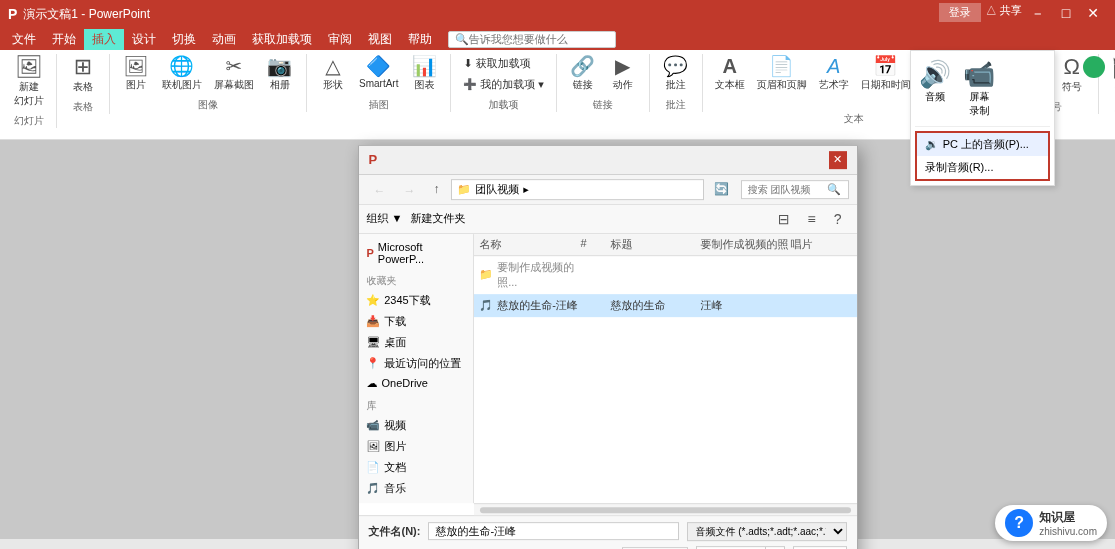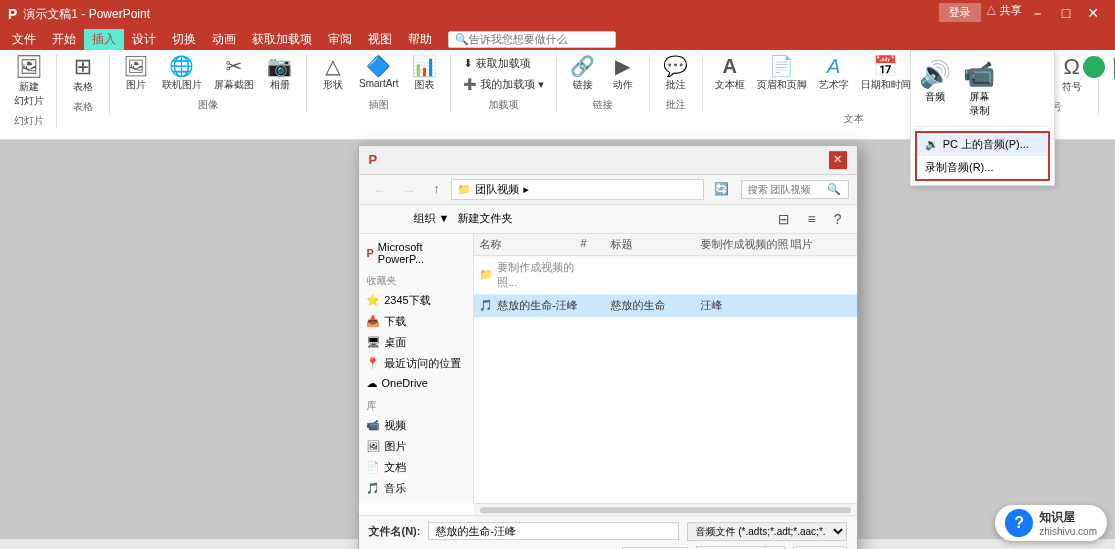--- a/index.html
+++ b/index.html
@@ -329,21 +329,21 @@
           <span>▸</span>
         </div>
         <button class="dialog-nav-btn">🔄</button>
         <div style="display:flex; align-items:center; background:white; border:1px solid #ccc; padding:2px 6px; font-size:11px;">
           <input type="text" style="border: none; outline: none; font-size: 10px; width: 80px; font-family: inherit;" placeholder="搜索 团队视频">
           <span>🔍</span>
         </div>
       </div>
 
       <div style="background:#f8f8f8; border-bottom:1px solid #ddd; padding:3px 8px; display:flex; align-items:center; gap:8px;">
-        <span style="font-size:11px; cursor:pointer;margin-left:47px;">组织 ▼</span>
+        <span style="font-size:11px; cursor:pointer;">组织 ▼</span>
         <span style="font-size:11px; cursor:pointer;">新建文件夹</span>
         <div style="margin-left:auto; display:flex; gap:4px;">
           <button class="dialog-nav-btn" style="font-size:14px;">⊟</button>
           <button class="dialog-nav-btn" style="font-size:14px;">≡</button>
           <button class="dialog-nav-btn" style="font-size:14px;">?</button>
         </div>
       </div>
 
       <div style="display:flex; min-height:185px;">
 

